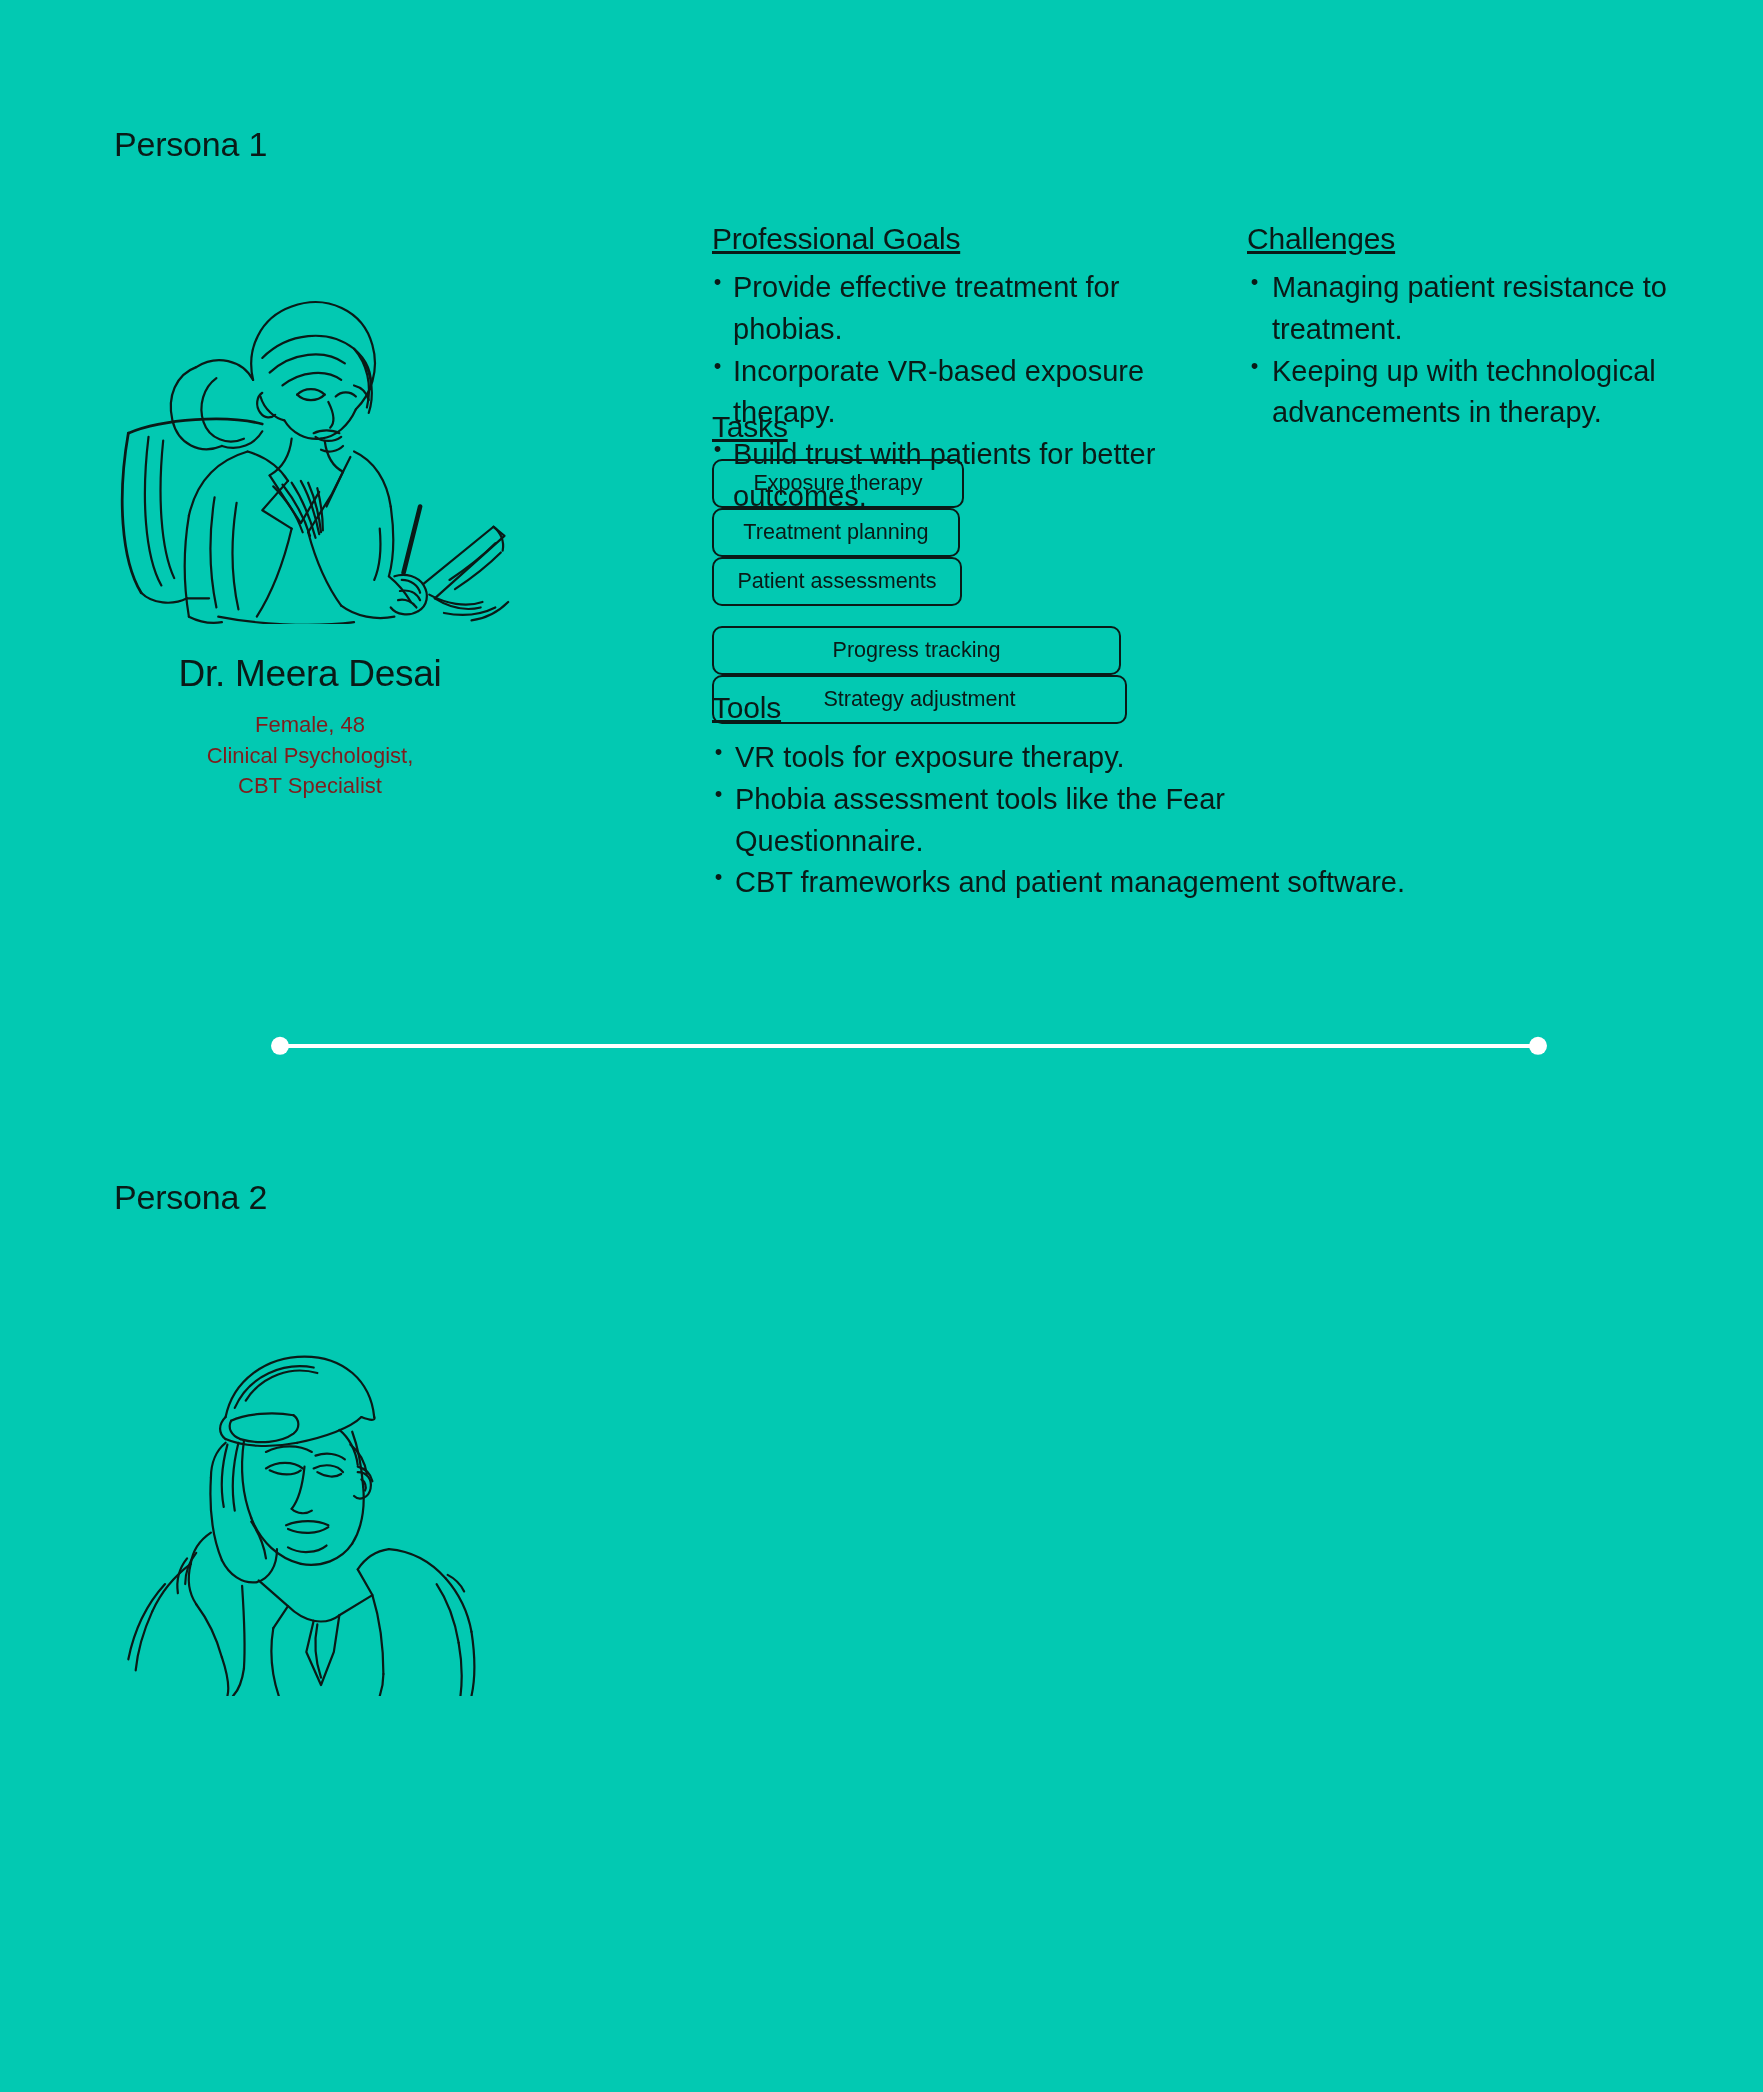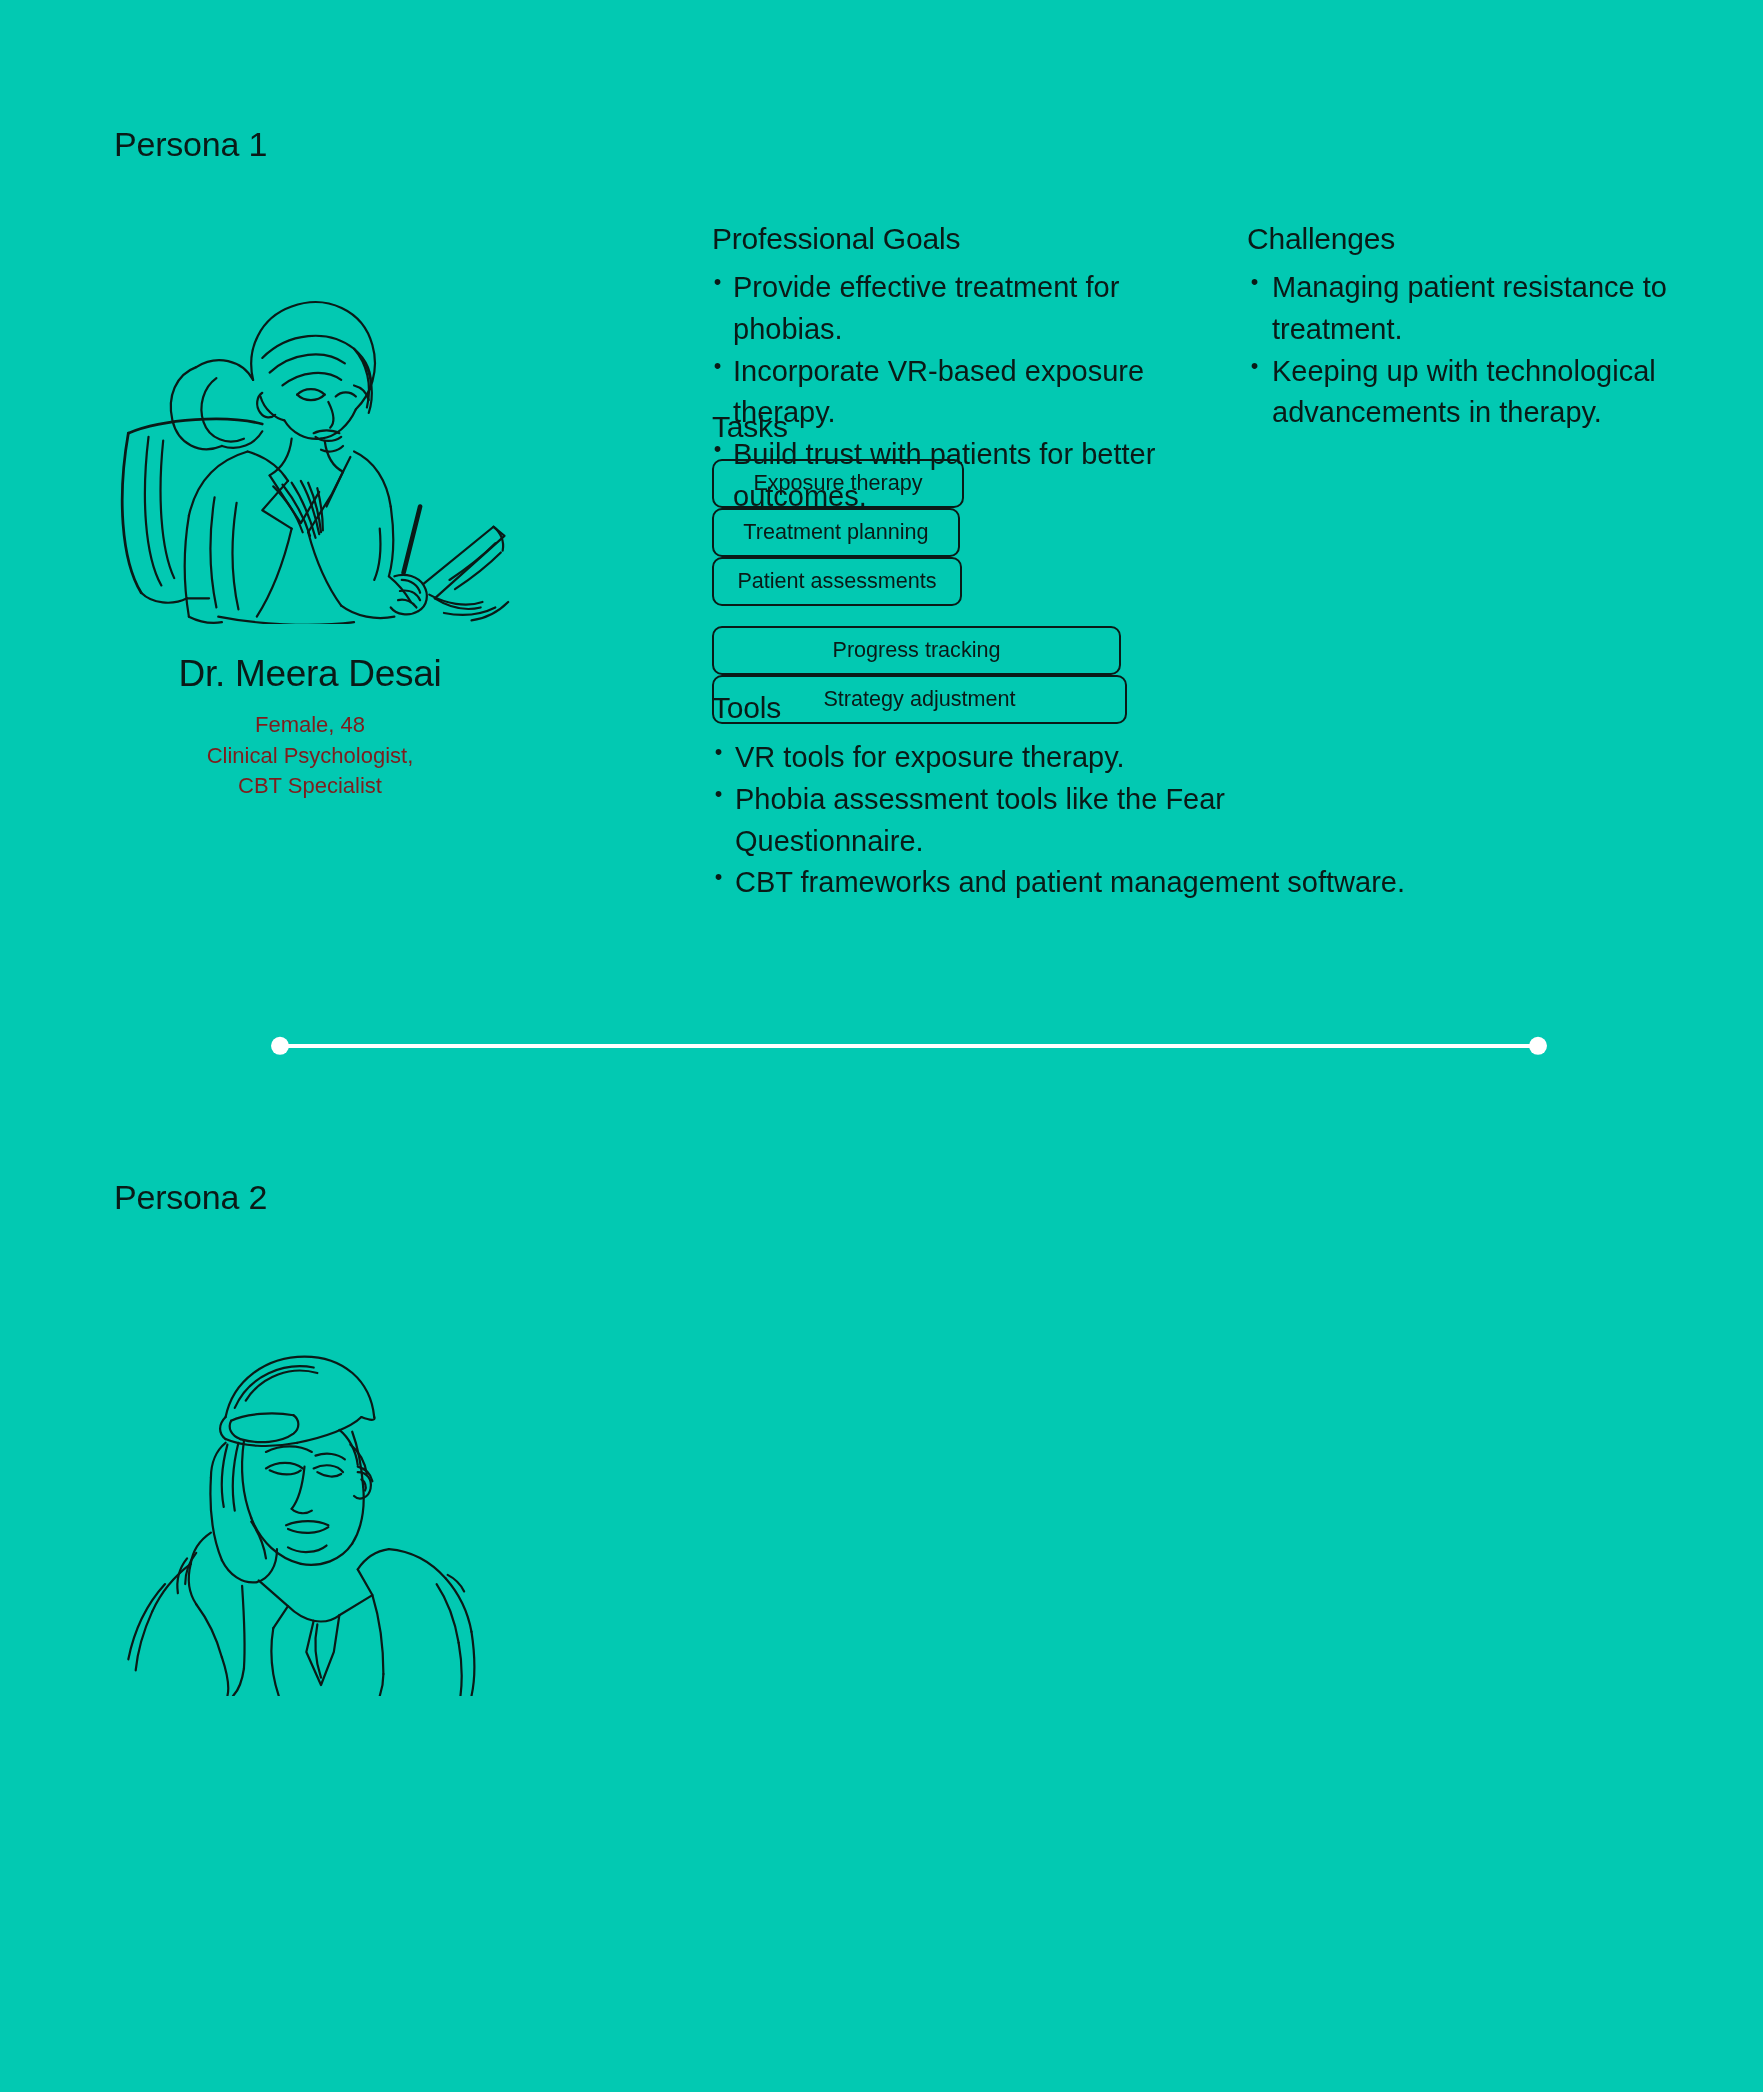--- a/index.html
+++ b/index.html
@@ -67,20 +67,21 @@
   }
 
   
   .col-head {
     font-size: 30px;
     font-weight: 400;
     letter-spacing: -0.2px;
     color: #0a1a17;
     margin: 0 0 11px 0;
     white-space: nowrap;
+    text-decoration: underline;
   }
 
   .bullets {
     list-style: none;
     margin: 0;
     padding: 0;
   }
   .bullets li {
     position: relative;
     padding-left: 21px;

